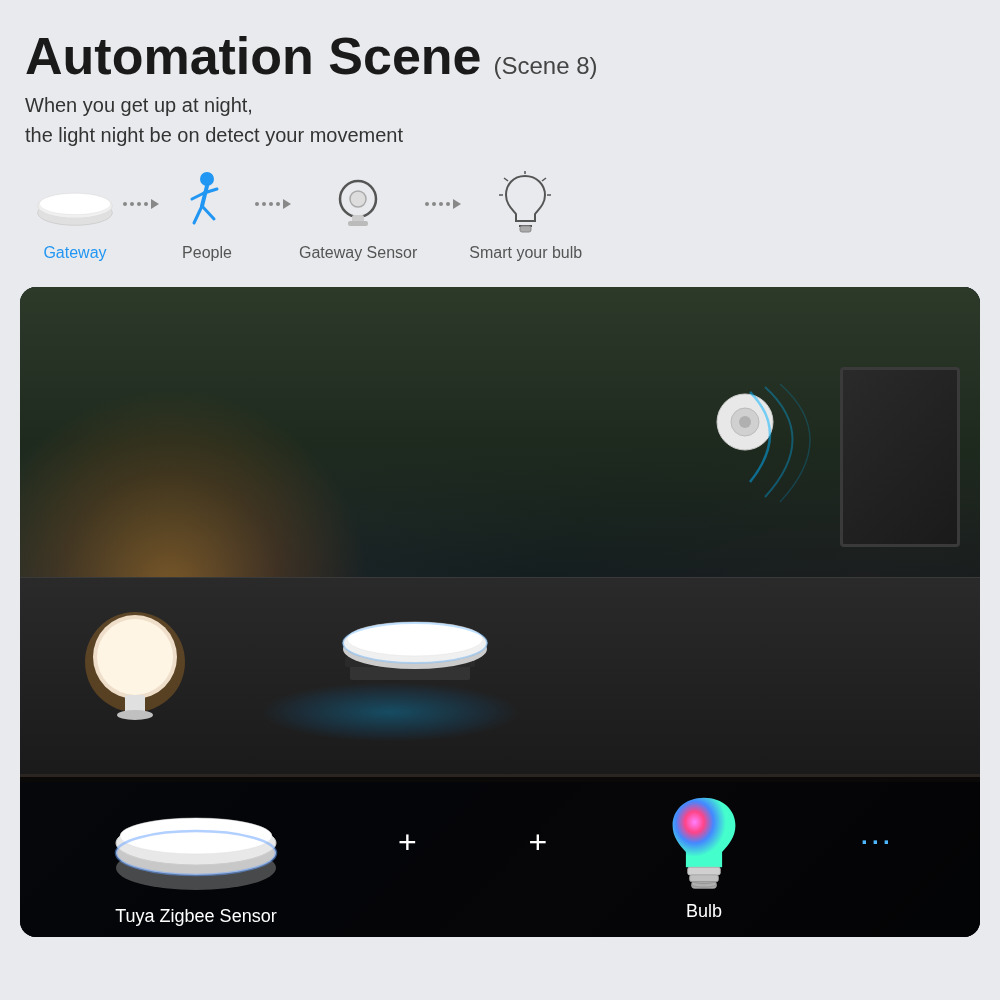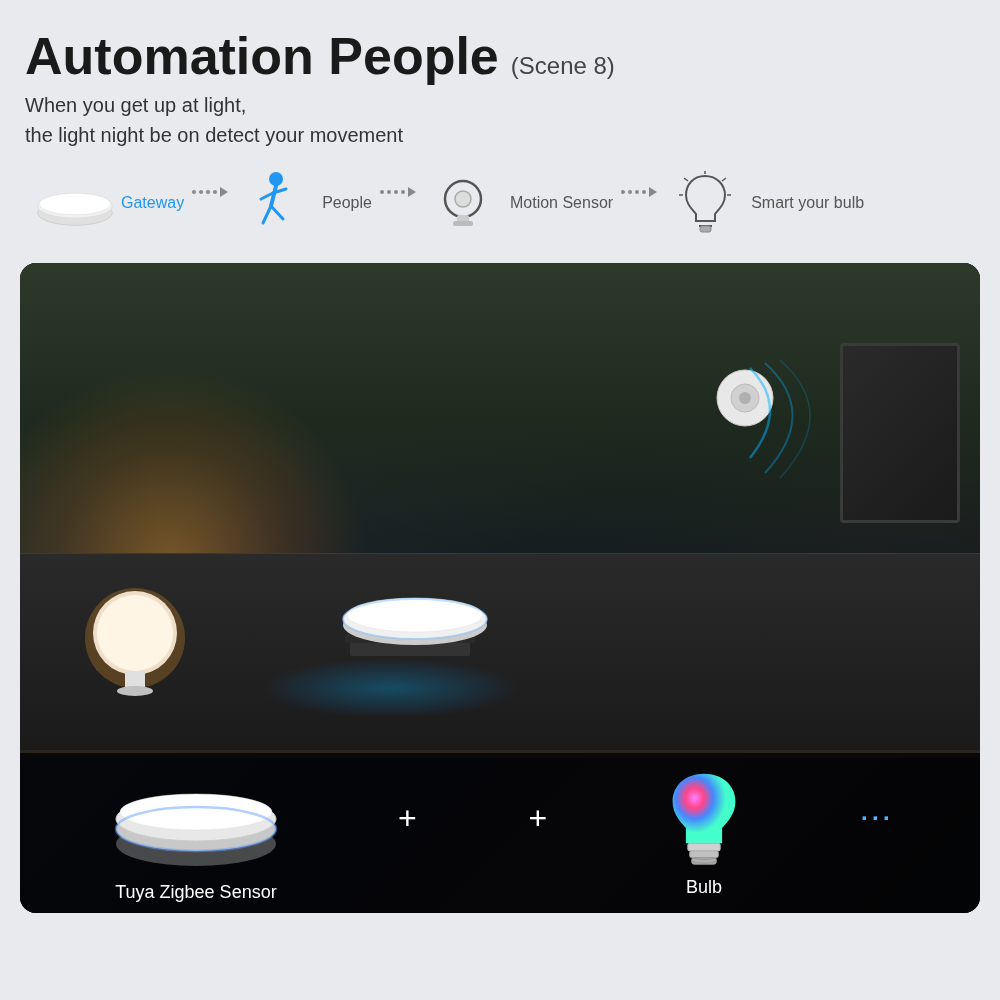--- a/index.html
+++ b/index.html
@@ -54,21 +54,21 @@
     .flow-diagram {
       display: flex;
       align-items: center;
       gap: 0px;
       margin-bottom: 10px;
       padding: 0 10px;
     }
 
     .flow-item {
       display: flex;
-      flex-direction: row;
+      flex-direction: column;
       align-items: center;
       gap: 6px;
     }
 
     .flow-icon {
       width: 80px;
       height: 70px;
       display: flex;
       align-items: center;
       justify-content: center;
@@ -295,26 +295,26 @@
 
   </style>
 </head>
 <body>
 
 <div class="outer-container">
 
   <div class="top-section">
 
     <div class="title-row">
-      <h1 class="main-title">Automation People</h1>
+      <h1 class="main-title">Automation Scene</h1>
       <span class="subtitle-scene">(Scene 8)</span>
     </div>
 
     <p class="description">
-      <span>When you get up at light,</span><br>
+      <span>When you get up at night,</span><br>
       <span>the light night be on detect your movement</span>
     </p>
 
     <div class="flow-diagram">
 
       <div class="flow-item">
         <div class="flow-icon">
           <svg width="90" height="55" viewBox="0 0 90 55">
 
             <ellipse cx="45" cy="38" rx="42" ry="14" fill="#e0e0e0" stroke="#ccc" stroke-width="1"></ellipse>
@@ -369,21 +369,21 @@
         <div class="flow-icon">
           <svg width="65" height="65" viewBox="0 0 65 65">
 
             <circle cx="32" cy="28" r="18" fill="none" stroke="#555" stroke-width="2.5"></circle>
             <circle cx="32" cy="28" r="8" fill="#ddd" stroke="#aaa" stroke-width="1.5"></circle>
 
             <rect x="26" y="44" width="12" height="8" rx="2" fill="#ccc"></rect>
             <rect x="22" y="50" width="20" height="5" rx="2" fill="#bbb"></rect>
           </svg>
         </div>
-        <span class="flow-label">Motion Sensor</span>
+        <span class="flow-label">Gateway Sensor</span>
       </div>
 
       <div class="flow-arrow">
         <div class="arrow-line">
           <div class="dot"></div>
           <div class="dot"></div>
           <div class="dot"></div>
           <div class="dot"></div>
           <div class="arrow-head"></div>
         </div>

